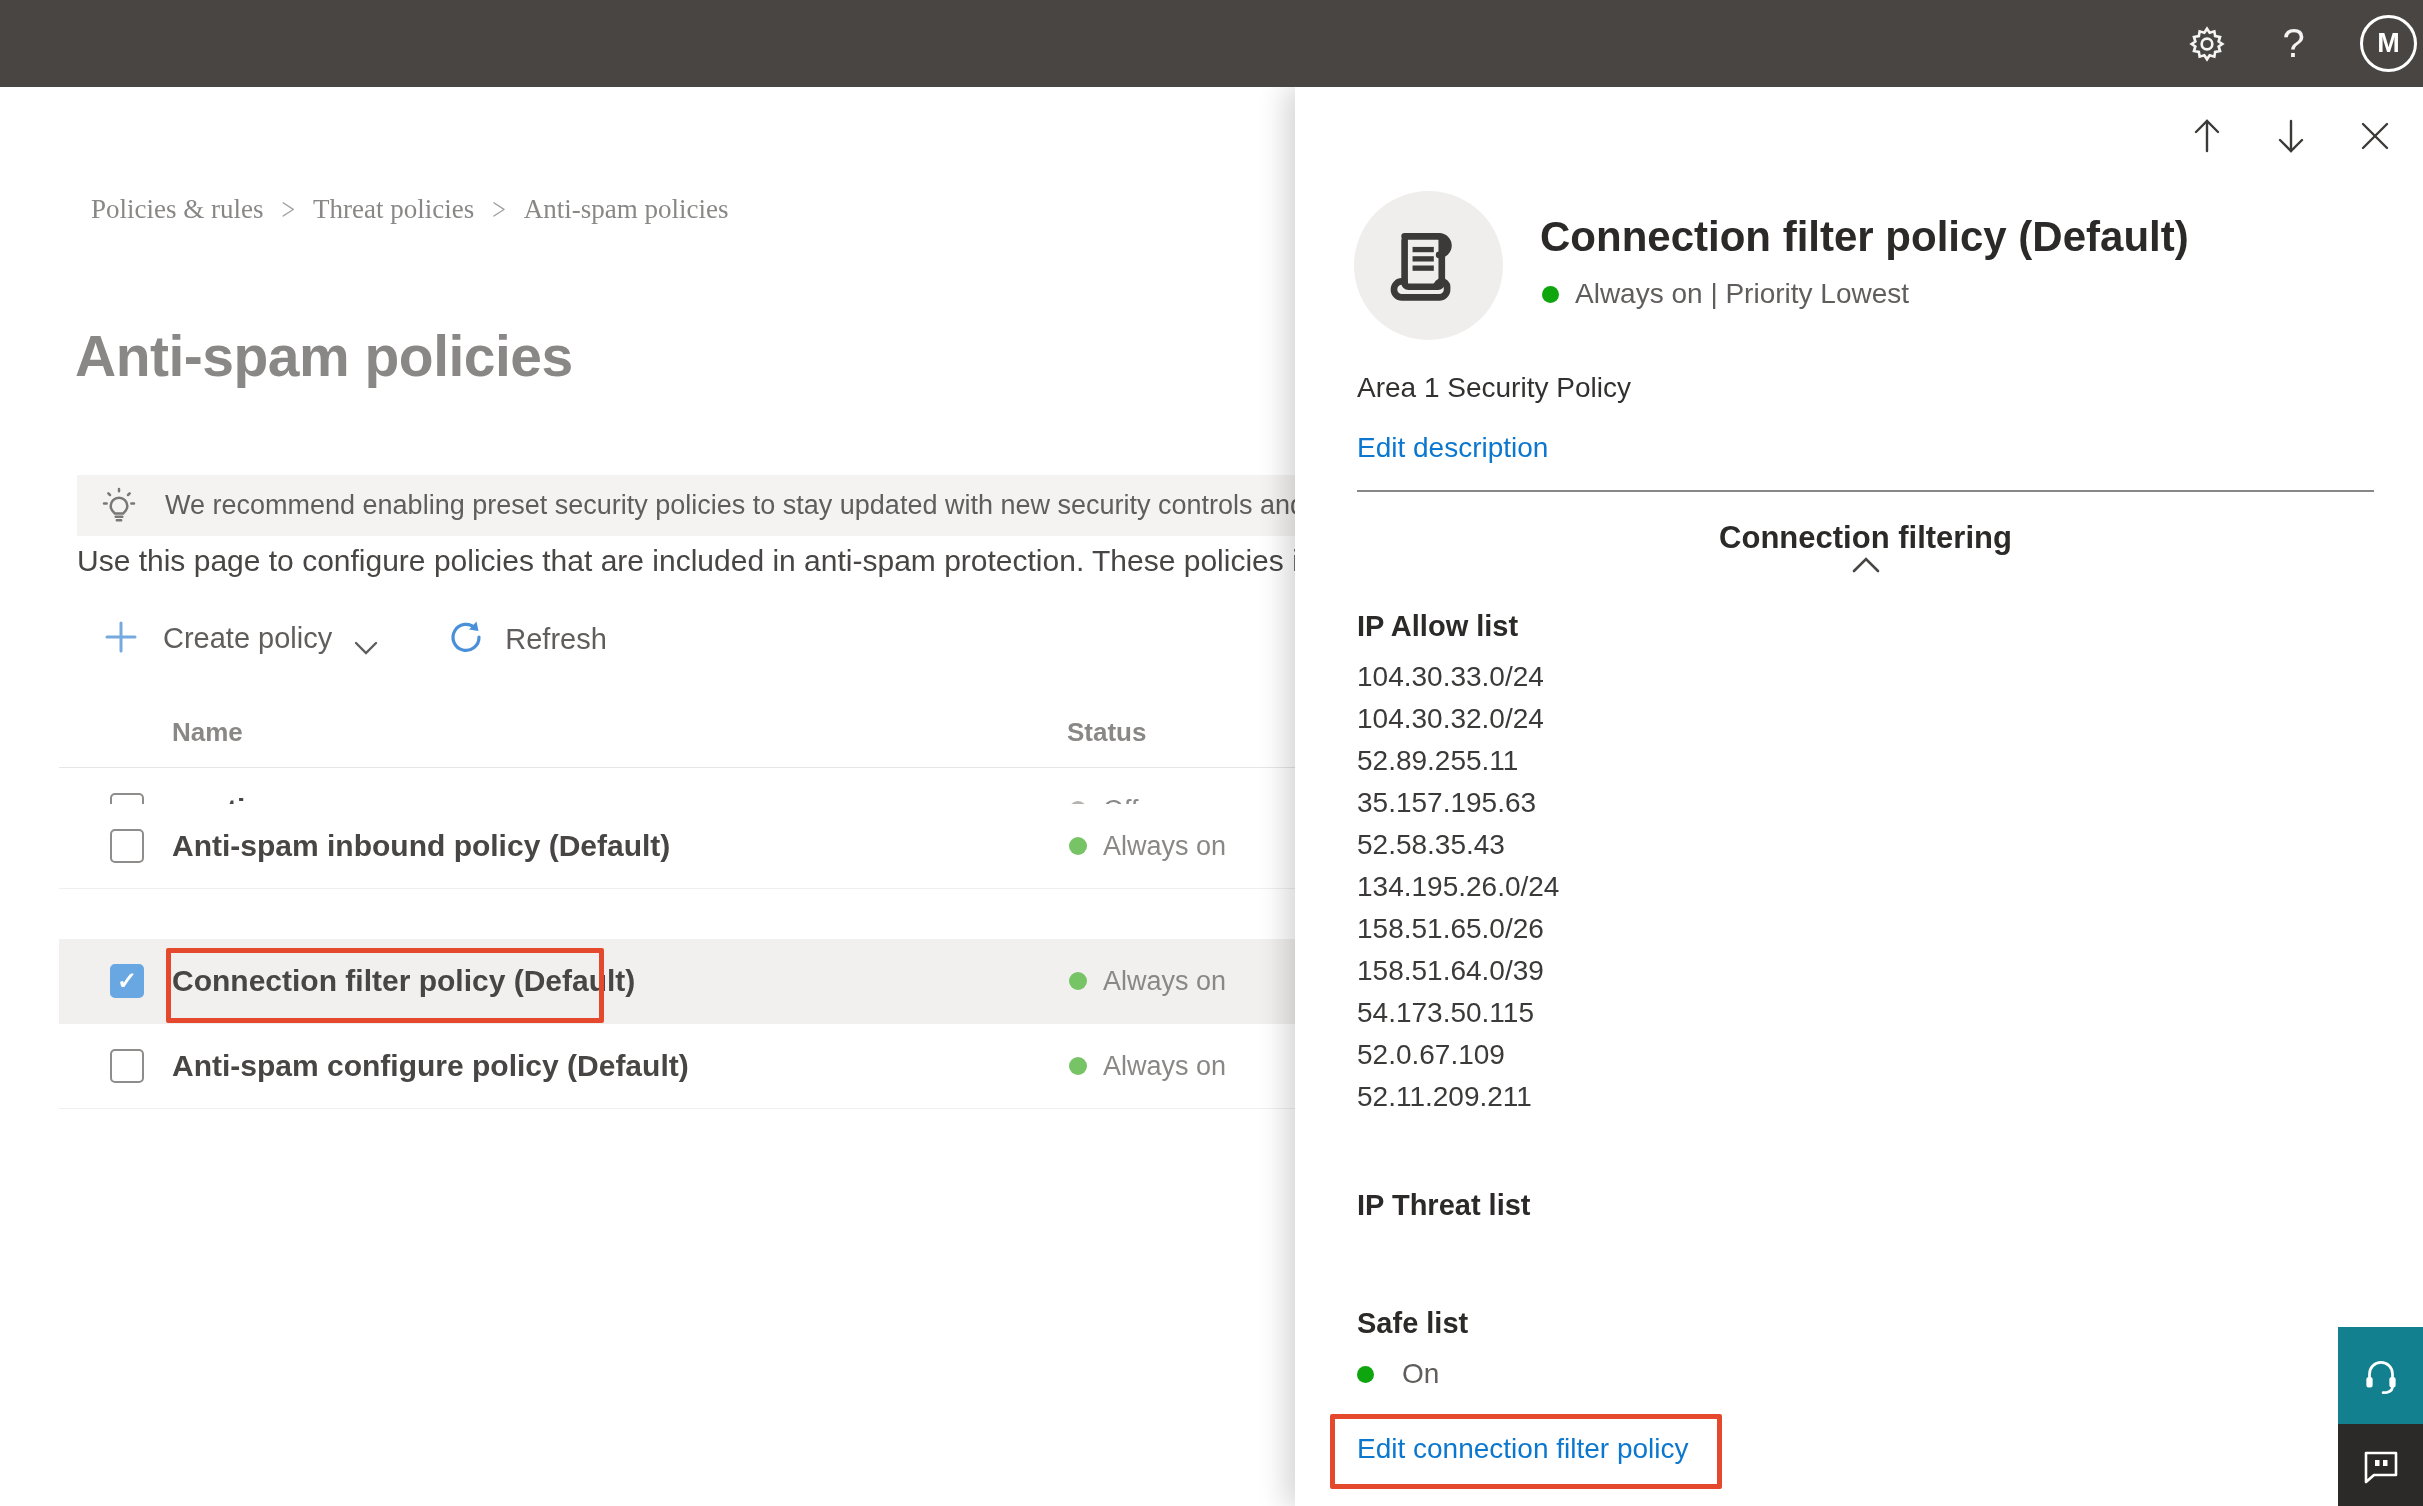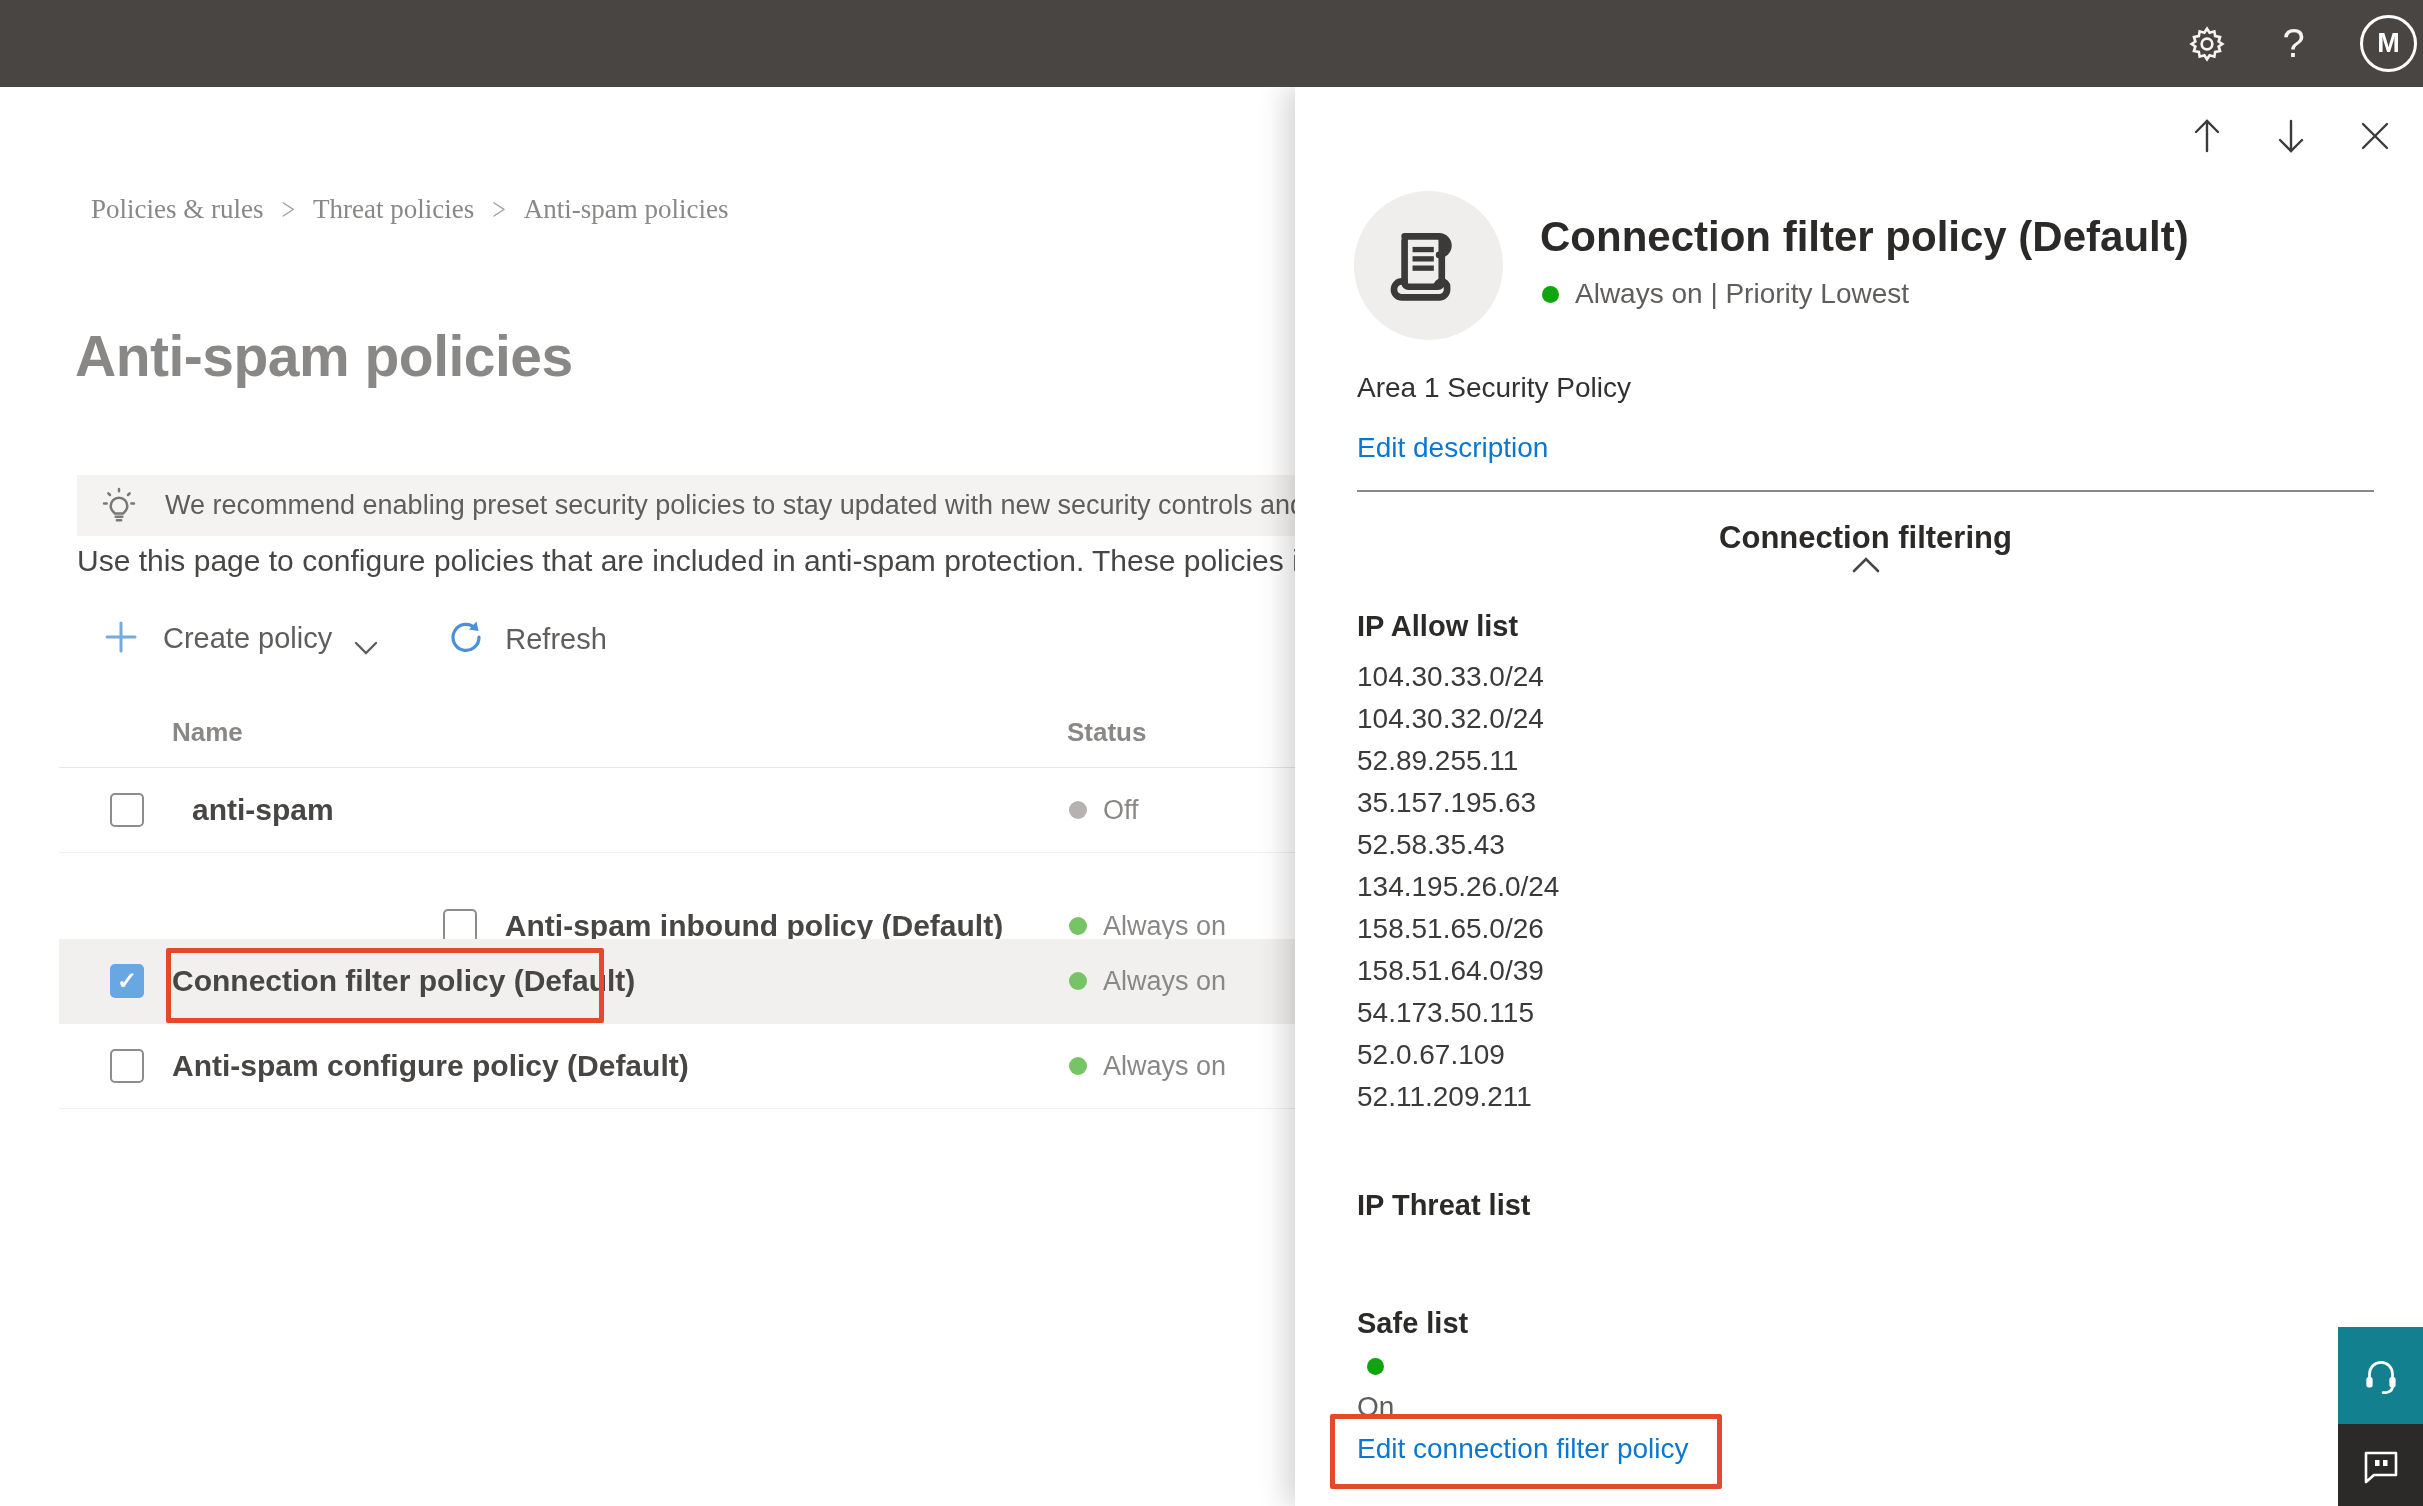--- a/index.html
+++ b/index.html
@@ -35,21 +35,21 @@
   .refresh-icon { margin-right:20px; }
   .tool-gap { width:69px; }
 
   
   .thead { position:absolute; left:59px; top:698px; width:1277px; height:70px; border-bottom:1px solid #e8e6e4; display:flex; align-items:center; }
   .th-name { margin-left:113px; font-size:26px; color:#8a8886; font-weight:600; }
   .th-status { position:absolute; left:1008px; font-size:26px; color:#8a8886; font-weight:600; }
 
   .trow { position:absolute; left:59px; width:1277px; height:85px; border-bottom:1px solid #f0efed; display:flex; align-items:center; background:#ffffff; cursor:pointer; }
   .trow.selected { background:#f1f0ef; }
-  .row1 { top:768px;gap:20px; } .row2 { top:884px;justify-content:center; } .row3 { top:939px; } .row4 { top:1024px; }
+  .row1 { top:768px;gap:20px; } .row2 { top:804px; } .row3 { top:939px; } .row4 { top:1024px; }
   .cb { width:34px; height:34px; margin-left:51px; border:2.5px solid #8f8d8b; border-radius:5px; background:#ffffff; flex:0 0 auto; cursor:pointer; }
   .cb.checked { background:#69a7e2; border-color:#69a7e2; display:flex; align-items:center; justify-content:center; color:#ffffff; font-size:24px; font-weight:700; }
   .rname { margin-left:28px; font-size:30px; font-weight:600; color:#484644; }
   .rstatus { position:absolute; left:1010px; display:flex; align-items:center; gap:16px; }
   .dot { width:18px; height:18px; border-radius:50%; flex:0 0 auto; }
   .dot-on { background:#76c465; }
   .dot-off { background:#b5b2b0; }
   .status-text { font-size:27px; color:#8a8886; }
 
   
@@ -70,21 +70,21 @@
 
   .section-hdr { position:absolute; left:62px; top:433px; width:1017px; display:flex; align-items:center; justify-content:space-between; cursor:pointer;flex-direction:column; }
   .section-title { font-size:31px; font-weight:700; color:#2b2a29; }
 
   .ip-allow-label { position:absolute; left:62px; top:523px; font-size:29px; font-weight:700; color:#2b2a29; }
   .ip-list { position:absolute; left:62px; top:569px; }
   .ip-line { font-size:28px; color:#3b3a39; height:42px; line-height:42px; }
 
   .ip-block-label { position:absolute; left:62px; top:1102px; font-size:29px; font-weight:700; color:#2b2a29; }
   .safe-label { position:absolute; left:62px; top:1220px; font-size:29px; font-weight:700; color:#2b2a29; }
-  .safe-status { position:absolute; left:62px; top:1271px; display:flex; align-items:center; gap:16px;flex-direction:column; }
+  .safe-status { position:absolute; left:62px; top:1271px; display:flex; align-items:center; gap:28px; }
   .edit-policy-link { position:absolute; left:62px; top:1346px; }
 
   
   .anno { position:absolute; border:5px solid #e5492d; border-radius:2px; z-index:8; pointer-events:none; }
   .anno1 { left:166px; top:948px; width:438px; height:75px; }
   .anno2 { left:1330px; top:1414px; width:392px; height:75px; }
 
   
   .float-btn { position:absolute; left:2338px; width:85px; display:flex; align-items:center; justify-content:center; z-index:9; cursor:pointer; }
   .support-btn { top:1327px; height:97px; background:#12808f; }

